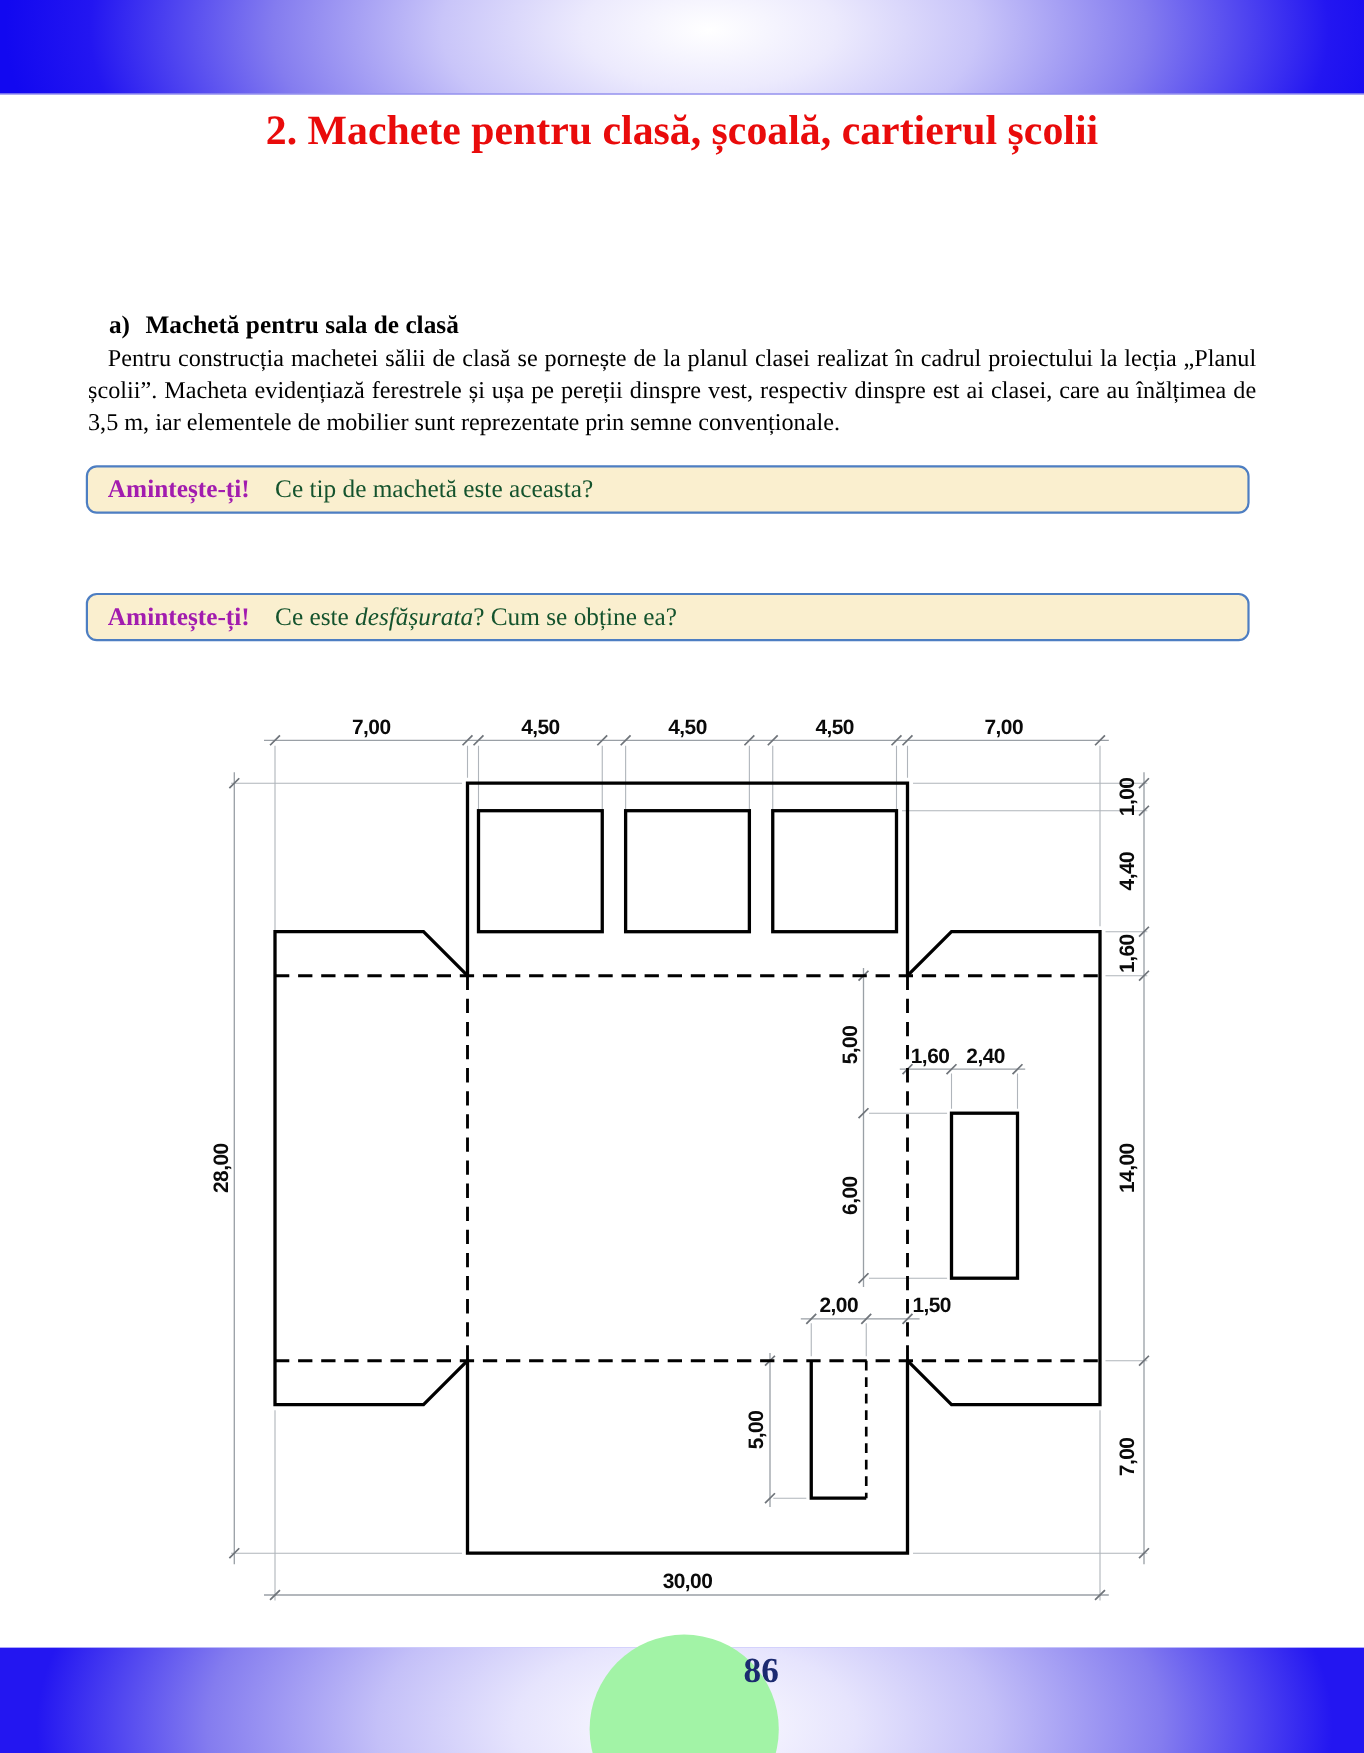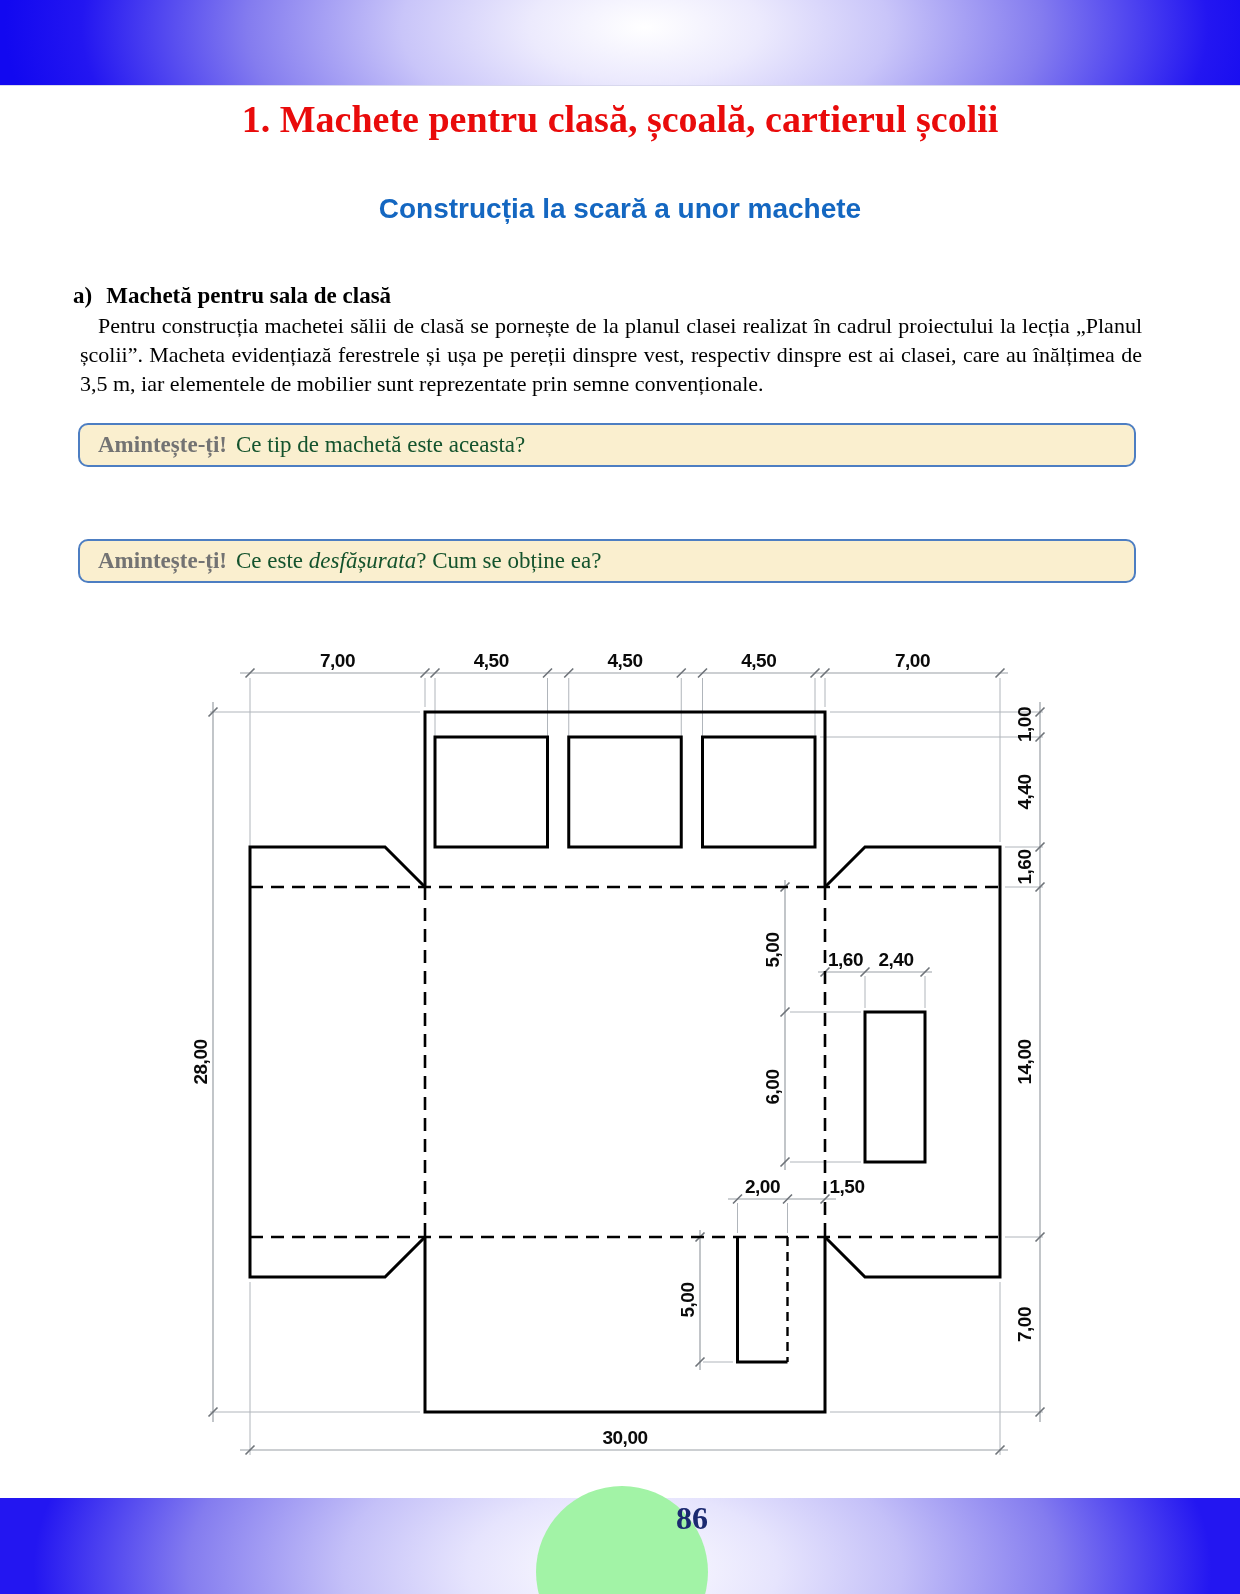--- a/index.html
+++ b/index.html
@@ -35,40 +35,40 @@
     position:absolute;left:0;top:96px;width:1240px;text-align:center;
     font-weight:bold;font-size:38px;line-height:1.25;color:#e90b0b;
   }
   .subtitle{
     position:absolute;left:0;top:193px;width:1240px;text-align:center;
     font-family:"Liberation Sans",sans-serif;
     font-weight:bold;font-size:28px;color:#1467c1;
   }
   
   .sec-heading{
-    position:absolute;left:73px;top:283px;width:1052px;
+    position:absolute;left:99px;top:283px;width:1052px;
     font-weight:bold;font-size:23px;
   }
   .sec-heading .lbl{display:inline-block;margin-right:14px;}
   .para{
     position:absolute;left:80px;top:311px;width:1062px;
     font-size:22px;line-height:29px;text-align:justify;text-indent:18px;
   }
   .note{
     position:absolute;left:80px;top:492px;width:1062px;
     font-size:22px;line-height:28px;text-indent:14px;
   }
   
   .callout{
     position:absolute;left:78px;width:1058px;height:44px;
     background:#faefcf;border:2px solid #4d7ec2;border-radius:10px;
     display:flex;align-items:center;padding-left:18px;box-sizing:border-box;
     font-size:23px;
   }
-  .callout .lead{font-weight:bold;color:#737373;margin-right:9px;}
+  .callout .lead{font-weight:bold;color:#a21caf;margin-right:23px;}
   .callout .ct{color:#14532d;}
   .callout .ct i{font-style:italic;}
   .co1{top:423px;}
   .co2{top:539px;}
   
   .diagram{position:absolute;left:190px;top:640px;}
   .thick{stroke:#000;stroke-width:3;fill:none;}
   .thickf{stroke:#000;stroke-width:3;fill:#fff;}
   .fold{stroke:#000;stroke-width:2.6;fill:none;stroke-dasharray:13 8;}
   .fold2{stroke:#000;stroke-width:2.4;fill:none;stroke-dasharray:9 6;}
@@ -80,22 +80,21 @@
     fill:#0a0a0a;letter-spacing:-0.5px;text-anchor:middle;
   }
 </style>
 </head>
 <body>
 
 <div class="page">
 
   <div class="band-top"></div>
 
-  <div class="title">1. Machete pentru clasă, școală, cartierul școlii</div>
-  <div class="subtitle">Construcția la scară a unor machete</div>
+  <div class="title">2. Machete pentru clasă, școală, cartierul școlii</div>
 
   <div class="sec-heading">
     <span class="lbl">a)</span><span>Machetă pentru sala de clasă</span>
   </div>
 
   <div class="para">Pentru construcția machetei sălii de clasă se pornește de la planul clasei realizat în cadrul proiectului la lecția „Planul școlii”. Macheta evidențiază ferestrele și ușa pe pereții dinspre vest, respectiv dinspre est ai clasei, care au înălțimea de 3,5 m, iar elementele de mobilier sunt reprezentate prin semne convenționale.</div>
 
   <div class="callout co1">
     <span class="lead">Amintește-ți!</span>
     <span class="ct">Ce tip de machetă este aceasta?</span>

